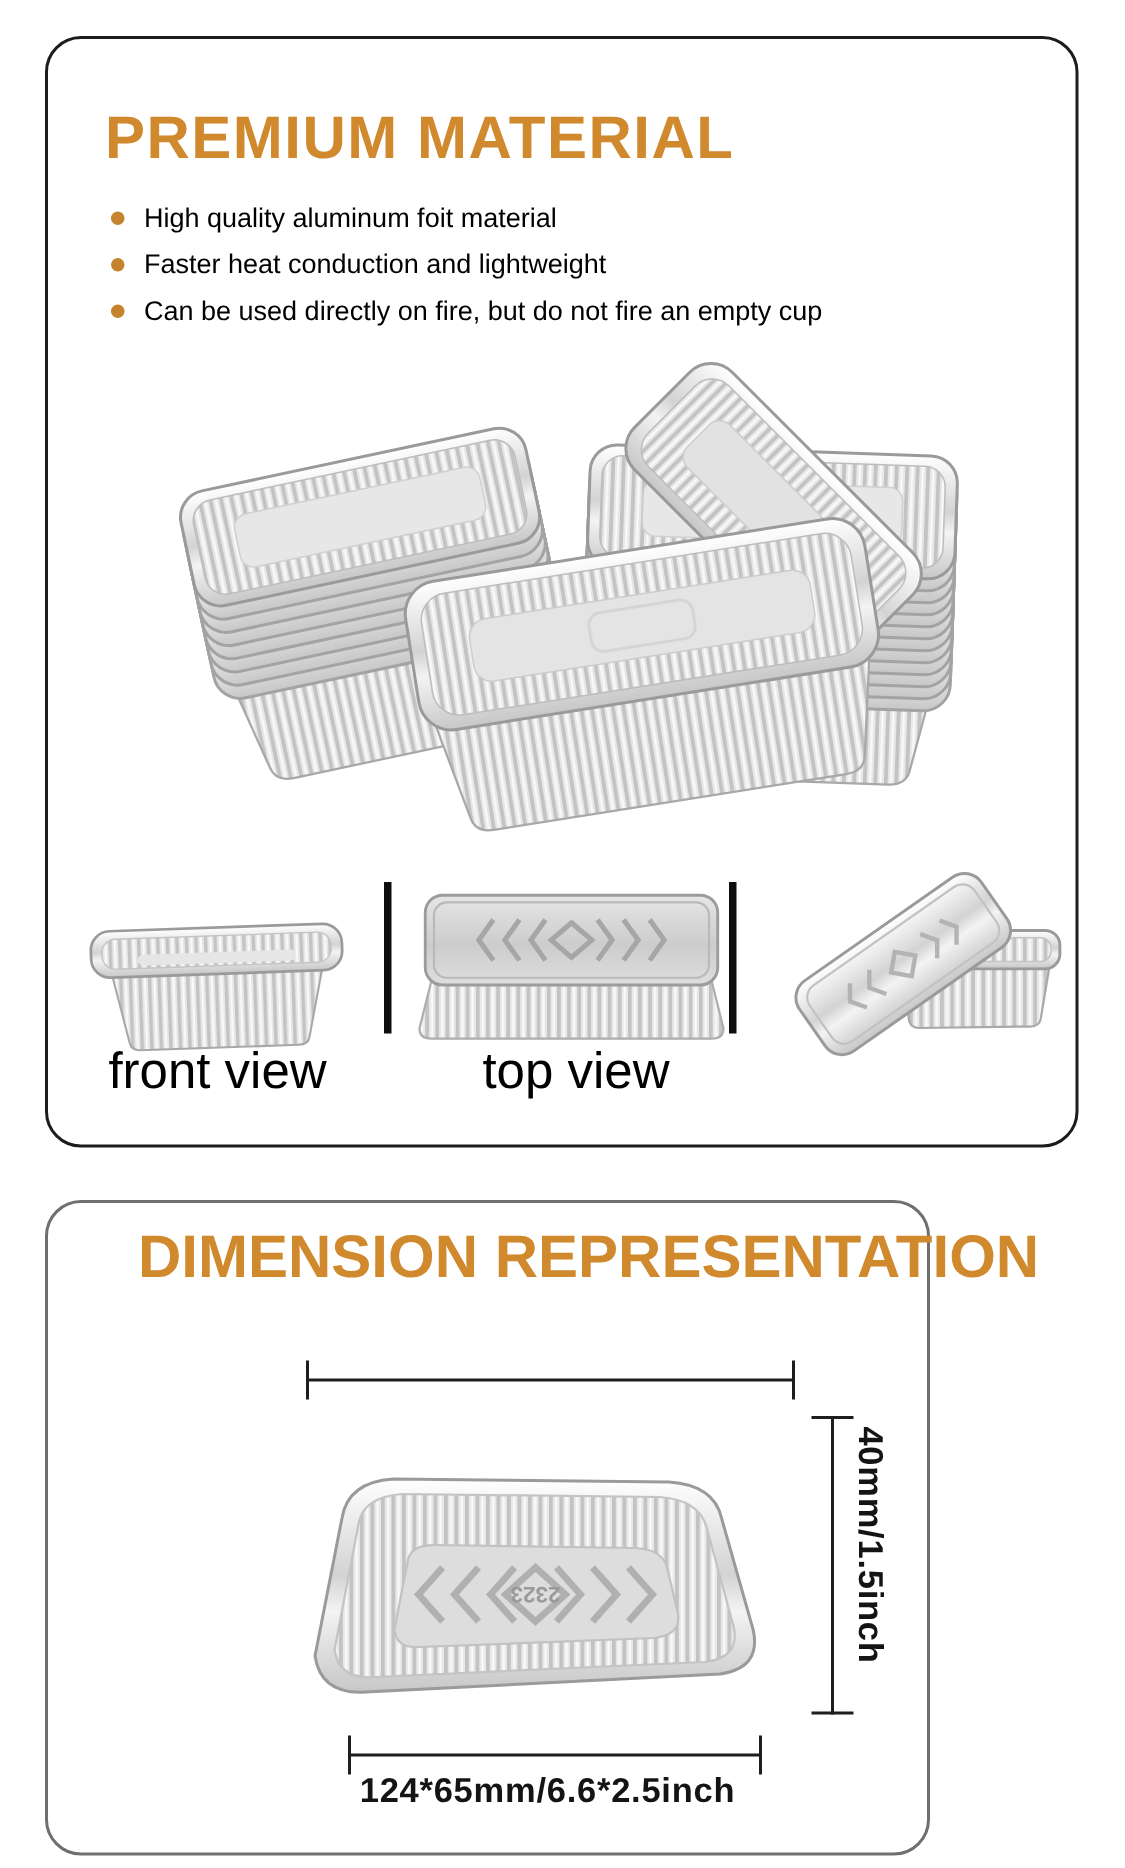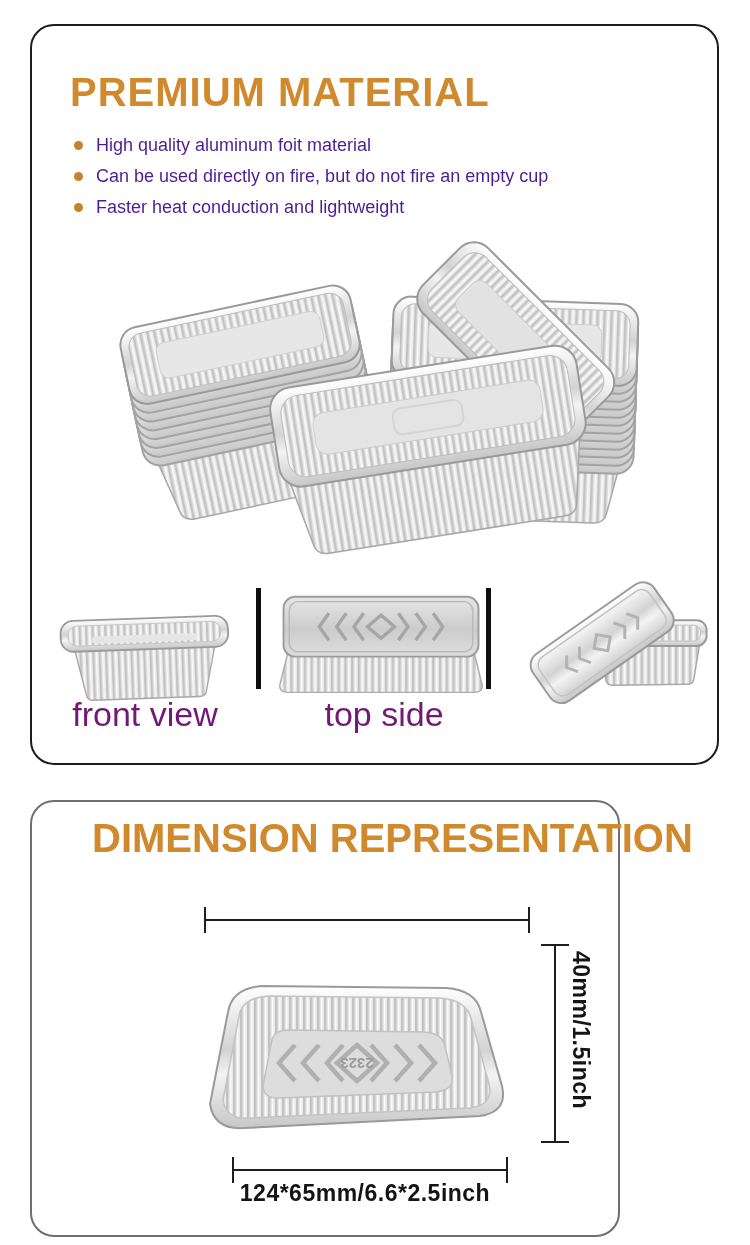--- a/index.html
+++ b/index.html
@@ -9,38 +9,38 @@
   .card { position:absolute; background:#ffffff; border-radius:24px; }
   .card-premium  { left:30px; top:24px;  width:689px; height:741px; border:2px solid #1c1c1c; }
   .card-dimension{ left:30px; top:800px; width:590px; height:437px; border:2px solid #6f6f6f; }
 
   .card-title { position:absolute; left:38px; color:#D0892C; font-weight:800; font-size:40px;
                 line-height:1.1; white-space:nowrap; }
   .card-premium .card-title { top:44px; letter-spacing:1px; }
   .card-dimension .card-title { top:14px; letter-spacing:0px; left:60px; }
 
   .bullets { position:absolute; left:40px; top:104px; list-style:none; }
-  .bullets li { position:relative; padding-left:24px; color:#4c1d95; font-size:18px;
+  .bullets li { position:relative; padding-left:24px; color:#000000; font-size:18px;
                 line-height:31px; white-space:nowrap; }
   .bullet-dot { position:absolute; left:2px; top:11px; width:9px; height:9px; border-radius:50%;
                 background:#C5832E; }
 
   .product-photo { position:absolute; left:50px; top:200px; width:600px; height:345px; }
 
   .view-image { position:absolute; }
   .view-front { left:22px;  top:572px; width:182px; height:108px; }
   .view-top   { left:238px; top:562px; width:222px; height:118px; }
   .view-side  { left:463px; top:545px; width:228px; height:138px; }
 
   .view-divider { position:absolute; width:5px; height:101px; top:562px; background:#0e0e0e; }
   .divider-1 { left:224px; }
   .divider-2 { left:454px; }
 
   .view-label { position:absolute; top:668px; width:220px; text-align:center;
-                color:#701a75; font-size:34px; line-height:1.2; white-space:nowrap; }
+                color:#000000; font-size:34px; line-height:1.2; white-space:nowrap; }
   .label-front { left:3px; }
   .label-top   { left:242px; }
   .label-side  { left:463px; }
 
   
   .dim-text { position:absolute; color:#141414; font-weight:700; font-size:23px;
               letter-spacing:0.5px; white-space:nowrap; }
   .dim-top-text    { left:133px; top:75px;  width:400px; text-align:center; }
   .dim-bottom-text { left:133px; top:378px; width:400px; text-align:center; }
   .dim-side-text   { left:548px; top:228px; transform:translate(-50%,-50%) rotate(90deg); }
@@ -95,25 +95,25 @@
   <section class="card card-premium">
     <h1 class="card-title">PREMIUM MATERIAL</h1>
 
     <ul class="bullets">
       <li>
         <span class="bullet-dot"></span>
         <span>High quality aluminum foit material</span>
       </li>
       <li>
         <span class="bullet-dot"></span>
-        <span>Can be used directly on fire, but do not fire an empty cup</span>
+        <span>Faster heat conduction and lightweight</span>
       </li>
       <li>
         <span class="bullet-dot"></span>
-        <span>Faster heat conduction and lightweight</span>
+        <span>Can be used directly on fire, but do not fire an empty cup</span>
       </li>
     </ul>
 
     <div class="product-photo">
       <svg viewBox="0 0 600 345" width="600" height="345">
 
         <g transform="translate(35,105) rotate(-12)">
           <path d="M 12,135 L 24,190 Q 26,200 38,200 L 196,200 Q 208,200 210,190 L 224,135 Z" fill="url(#ribs)" stroke="#a8a8a8" stroke-width="1.5"></path>
           <rect x="0" y="63" width="235" height="78" rx="18" fill="url(#foilA)" stroke="#a3a3a3" stroke-width="2"></rect>
           <rect x="0" y="54" width="235" height="78" rx="18" fill="url(#foilA)" stroke="#a3a3a3" stroke-width="2"></rect>
@@ -210,21 +210,21 @@
             <polyline points="54,19 47,29 54,39"></polyline>
             <polyline points="38,19 31,29 38,39"></polyline>
             <polyline points="96,19 103,29 96,39"></polyline>
             <polyline points="112,19 119,29 112,39"></polyline>
           </g>
         </g>
       </svg>
     </div>
 
     <div class="view-label label-front">front view</div>
-    <div class="view-label label-top">top side</div>
+    <div class="view-label label-top">top view</div>
   </section>
 
   <section class="card card-dimension">
     <h1 class="card-title">DIMENSION REPRESENTATION</h1>
 
     <div class="dim-hline line-top"></div>
     <div class="dim-vtick tick-top-l"></div>
     <div class="dim-vtick tick-top-r"></div>
 
     <div class="dim-vline line-side"></div>

